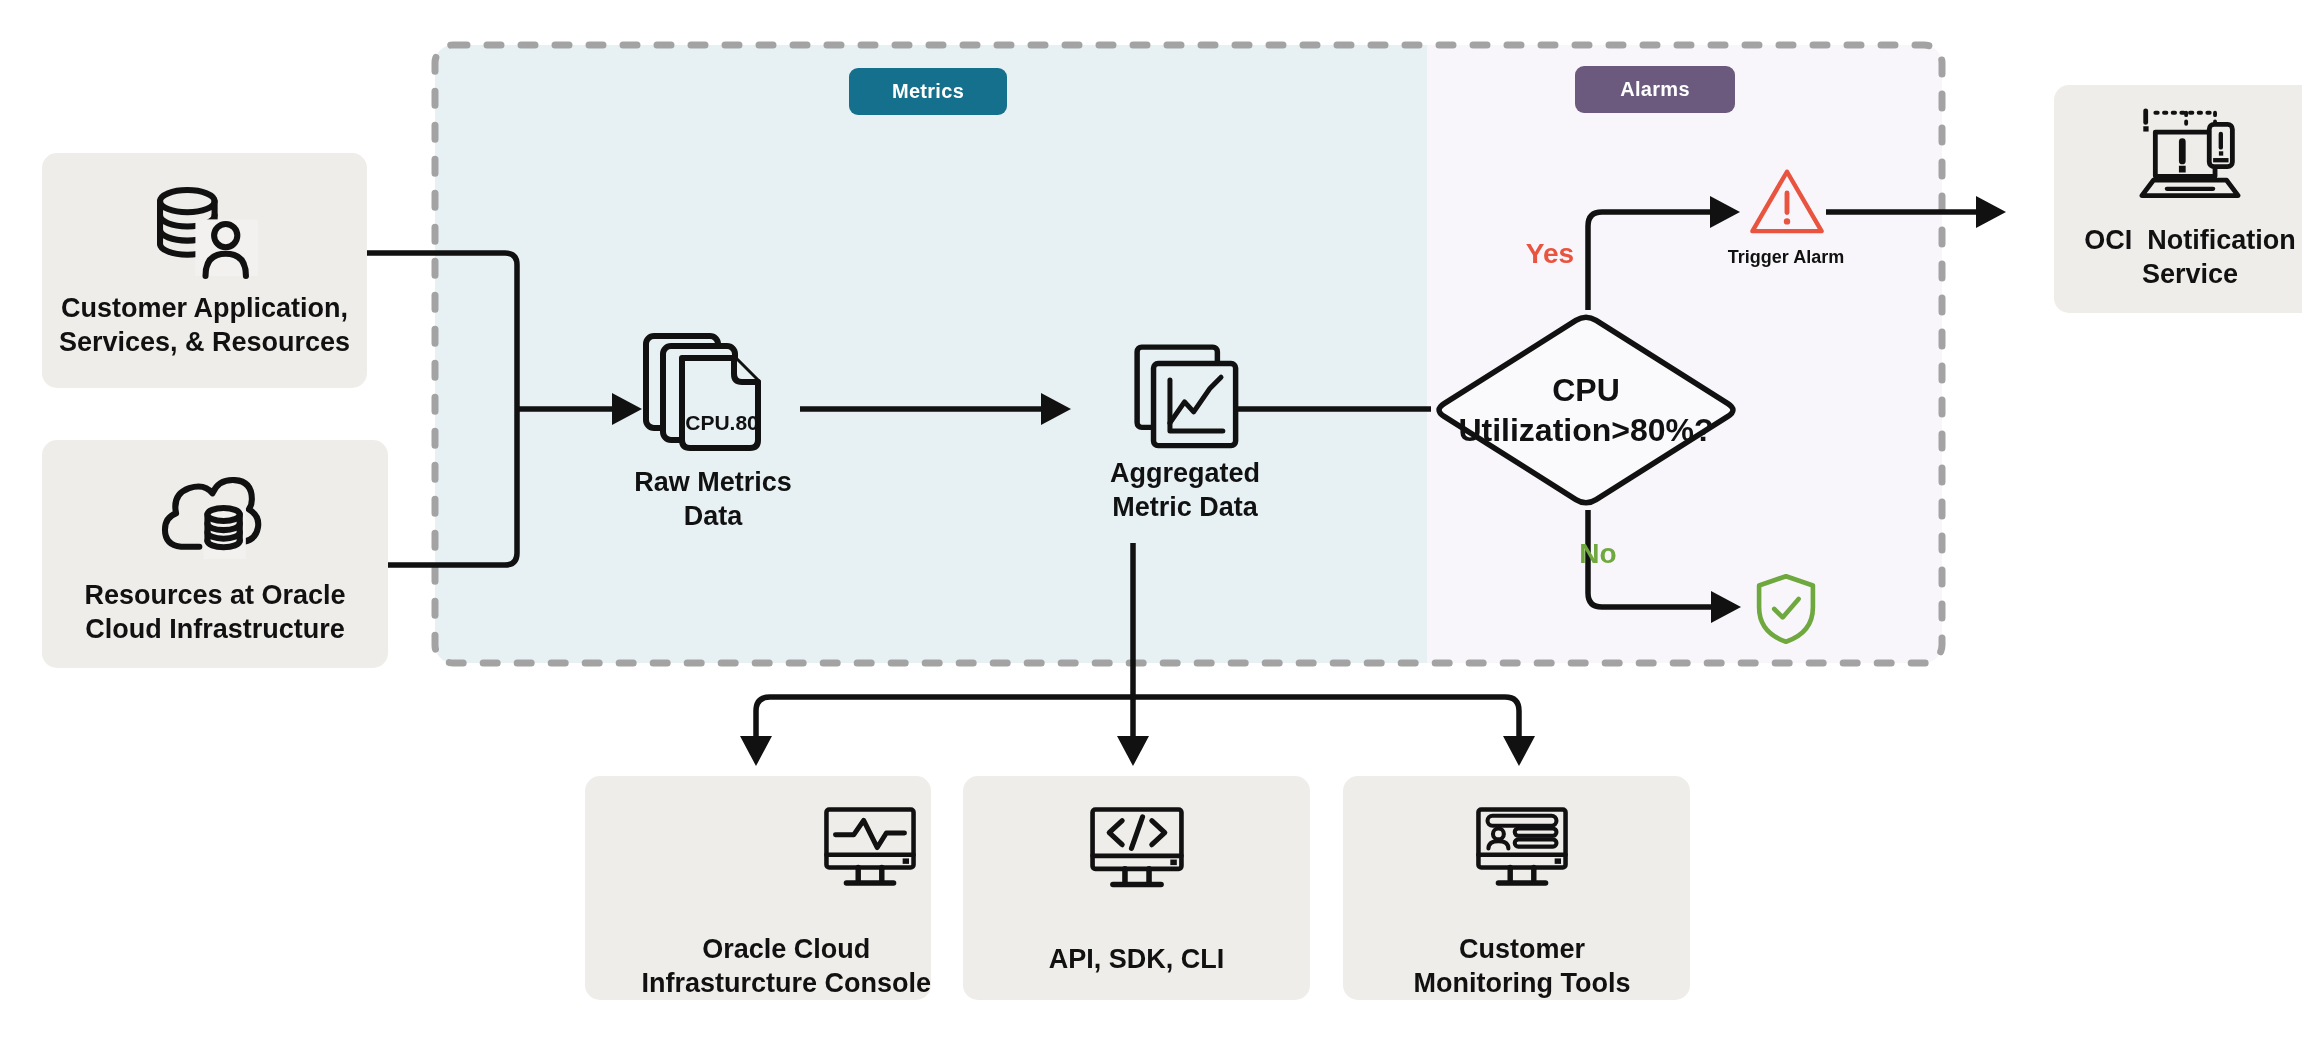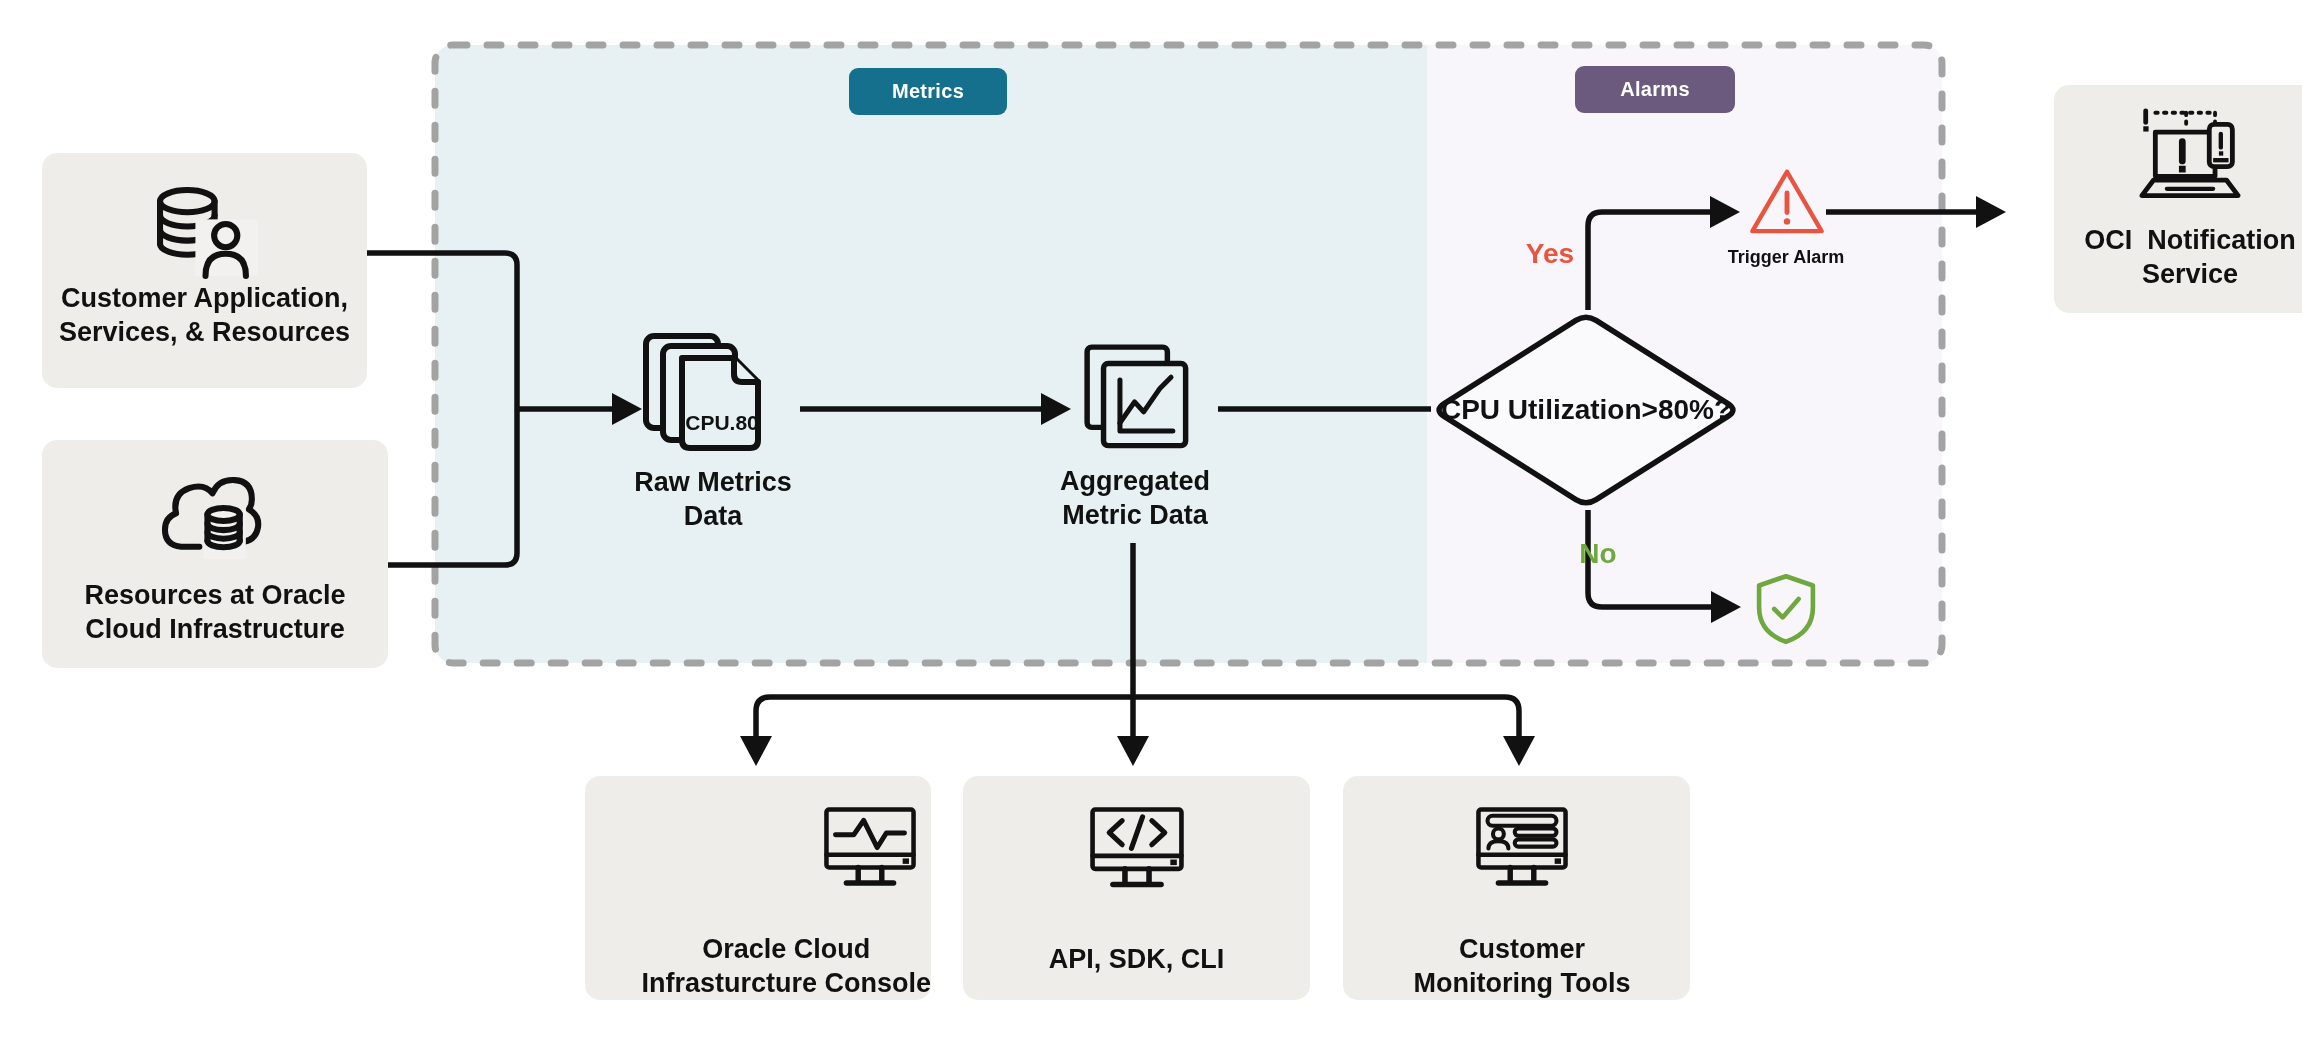--- a/index.html
+++ b/index.html
@@ -30,21 +30,21 @@
   .ik-thin{stroke:var(--line);fill:none;stroke-width:4.5;stroke-linecap:round;stroke-linejoin:round;}
   .ik-fill{fill:var(--line);stroke:none;}
   .patch{fill:var(--icon-patch);stroke:none;}
   .doc{fill:var(--metrics-fill);stroke:var(--line);stroke-width:6;stroke-linecap:round;stroke-linejoin:round;}
   .dotted{stroke:var(--line);fill:none;stroke-width:4;stroke-dasharray:2.5 6.5;stroke-linecap:round;}
   .alarm-stroke{stroke:var(--alarm-red);fill:none;stroke-width:5;stroke-linecap:round;stroke-linejoin:round;}
   .alarm-fill{fill:var(--alarm-red);stroke:none;}
   .ok-stroke{stroke:var(--ok-green);fill:none;stroke-width:5.5;stroke-linecap:round;stroke-linejoin:round;}
   .diamond-wrap{left:1430px;top:310px;width:312px;height:200px;z-index:3;}
   .diamond-wrap .lbl{position:absolute;left:0;top:0;width:100%;height:100%;display:flex;
-                     align-items:center;justify-content:center;font-size:28px;}
+                     align-items:center;justify-content:center;font-size:32px;}
   .branch-lbl{position:absolute;width:90px;text-align:center;font-weight:700;font-size:28px;z-index:3;}
   .yes{color:var(--alarm-red);}  .no{color:var(--ok-green);}
   .trigger-lbl{position:absolute;left:1680px;top:247px;width:212px;text-align:center;font-weight:700;
                font-size:18px;color:var(--text);z-index:3;}
 </style>
 </head>
 <body>
 
 <div id="canvas">
 
@@ -78,21 +78,21 @@
     <polygon class="head" points="1519,766 1503,736 1535,736"></polygon>
   </svg>
 
   <div class="badge" style="left:849px;top:68px;width:158px;height:47px;background:var(--metrics-badge);">
     <span>Metrics</span>
   </div>
   <div class="badge" style="left:1575px;top:66px;width:160px;height:47px;background:var(--alarms-badge);">
     <span>Alarms</span>
   </div>
 
-  <div class="gray-box" style="left:42px;top:153px;width:325px;height:235px;padding-top:30px;gap:2px;">
+  <div class="gray-box" style="left:42px;top:153px;width:325px;height:235px;padding-top:30px;gap:12px;">
     <svg width="118" height="96" viewBox="0 0 115 95">
       <ellipse class="ik" cx="40" cy="18" rx="27" ry="11"></ellipse>
       <path class="ik" d="M13 18 V60"></path>
         <path class="ik" d="M67 18 V38"></path>
       <path class="ik" d="M13 32 a27 11 0 0 0 54 0"></path>
       <path class="ik" d="M13 46 a27 11 0 0 0 54 0"></path>
       <path class="ik" d="M13 60 a27 11 0 0 0 54 0"></path>
       <rect class="patch" x="48" y="36" width="62" height="56"></rect>
       <circle class="ik" cx="78" cy="52" r="11.5"></circle>
       <path class="ik" d="M58 92 Q58 70 78 70 Q98 70 98 92"></path>
@@ -121,21 +121,21 @@
       <rect class="doc" x="8" y="6" width="72" height="92" rx="8"></rect>
       <rect class="doc" x="25" y="16" width="72" height="94" rx="8"></rect>
       <path class="doc" d="M44 28 H96 L120 52 V110 Q120 118 112 118 H52 Q44 118 44 110 Z"></path>
       <path class="doc" d="M96 28 V44 Q96 52 104 52 H120"></path>
       <text x="84" y="100" font-size="21" font-weight="700" text-anchor="middle" fill="#111111">CPU.80</text>
     </svg>
     <div class="lbl">Raw Metrics
 Data</div>
   </div>
 
-  <div class="float-node" style="left:1020px;top:338px;width:230px;gap:12px;">
+  <div class="float-node" style="left:1070px;top:338px;width:230px;gap:4px;">
     <svg width="116" height="114" viewBox="0 0 125 125">
       <rect class="doc" x="10" y="10" width="88" height="88" rx="5"></rect>
       <rect class="doc" x="28" y="28" width="90" height="90" rx="5"></rect>
       <path class="ik" style="stroke-width:5.5" d="M46 46 V102 H104"></path>
       <path class="ik" style="stroke-width:5.5" d="M46 93 L62 70 L72 81 L90 55 L102 43"></path>
     </svg>
     <div class="lbl">Aggregated
 Metric Data</div>
   </div>
 

